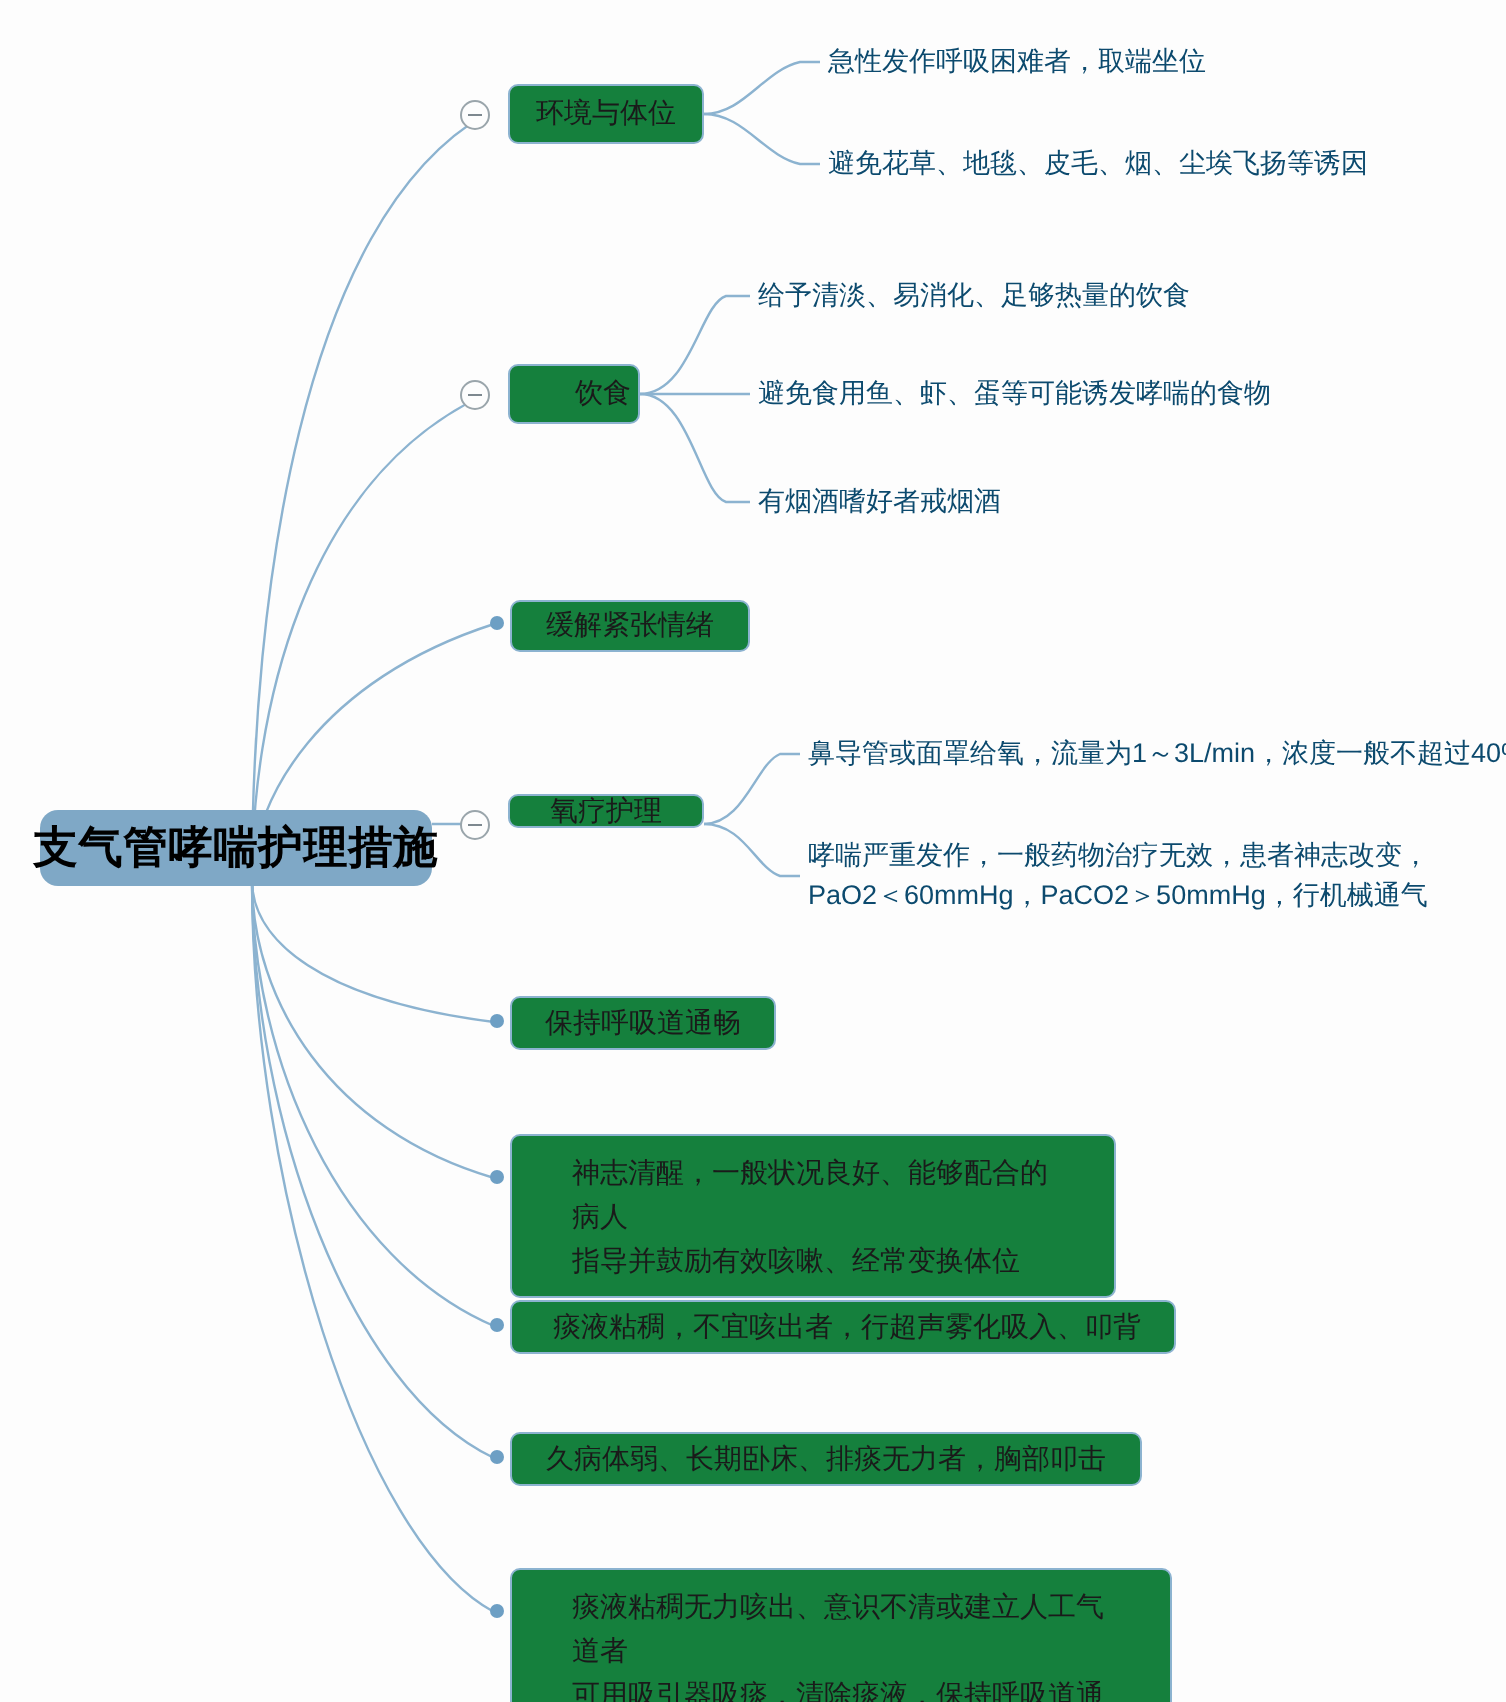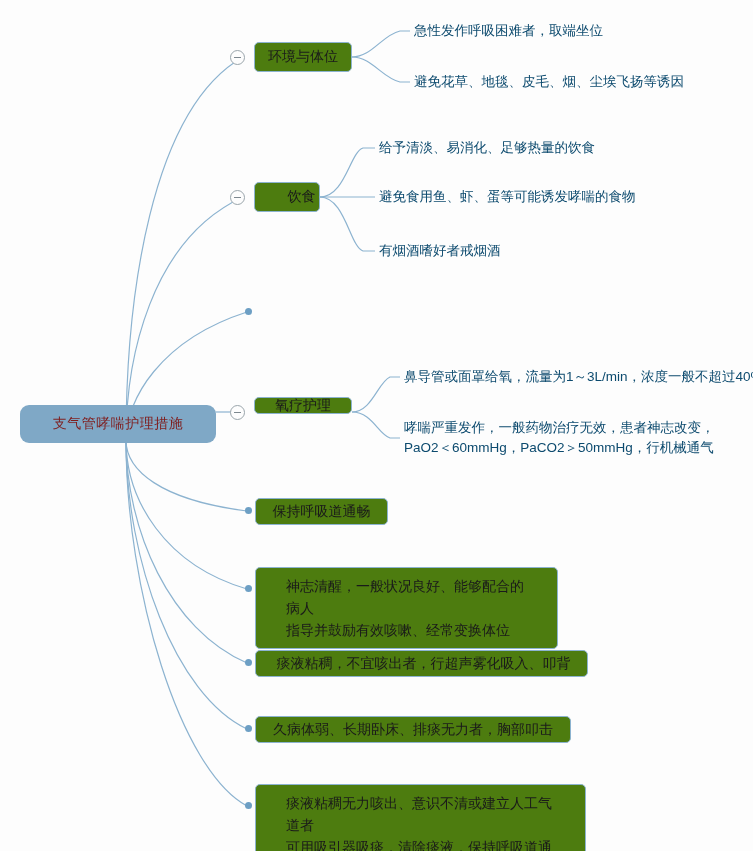--- a/index.html
+++ b/index.html
@@ -10,29 +10,30 @@
     overflow:hidden;
   }
   #canvas{position:relative;width:753px;height:851px;}
   #edges{position:absolute;left:0;top:0;width:753px;height:851px;}
 
   .node{position:absolute;box-sizing:border-box;}
 
   .root{
     background:#7fa8c6;
     border-radius:9px;
-    color:#7f1d1d;
-    font-size:14px;
+    color:#000000;
+    font-size:22px;
     display:flex;align-items:center;justify-content:center;
     letter-spacing:0.5px;
     white-space:nowrap;
+    font-weight:bold;
   }
 
   .box{
-    background:#4d7c0f;
+    background:#15803d;
     border:1px solid #8cb3d0;
     border-radius:5px;
     color:#1a1a1a;
     font-size:14px;
     display:flex;align-items:center;justify-content:center;
     white-space:nowrap;
     padding:0 12px;
   }
   .box.multiline{
     display:block;
@@ -118,20 +119,21 @@
   <div class="plain" style="left:414px;top:21px;position:absolute;">急性发作呼吸困难者，取端坐位</div>
   <div class="plain" style="left:414px;top:72px;position:absolute;">避免花草、地毯、皮毛、烟、尘埃飞扬等诱因</div>
 
   <div class="toggle" style="left:230px;top:190px;"></div>
   <div class="node box" style="left:254px;top:182px;width:66px;height:30px;padding-left:41px;">饮食</div>
   <div class="plain" style="left:379px;top:138px;position:absolute;">给予清淡、易消化、足够热量的饮食</div>
   <div class="plain" style="left:379px;top:187px;position:absolute;">避免食用鱼、虾、蛋等可能诱发哮喘的食物</div>
   <div class="plain" style="left:379px;top:241px;position:absolute;">有烟酒嗜好者戒烟酒</div>
 
   <div class="dot" style="left:245px;top:308px;"></div>
+  <div class="node box" style="left:255px;top:300px;width:120px;height:26px;">缓解紧张情绪</div>
 
   <div class="toggle" style="left:230px;top:405px;"></div>
   <div class="node box" style="left:254px;top:397px;width:98px;height:17px;">氧疗护理</div>
   <div class="plain" style="left:404px;top:367px;position:absolute;">鼻导管或面罩给氧，流量为1～3L/min，浓度一般不超过40%</div>
   <div class="plain two" style="left:404px;top:418px;position:absolute;width:330px;">
     <div>哮喘严重发作，一般药物治疗无效，患者神志改变，</div>
     <div>PaO2＜60mmHg，PaCO2＞50mmHg，行机械通气</div>
   </div>
 
   <div class="dot" style="left:245px;top:507px;"></div>

